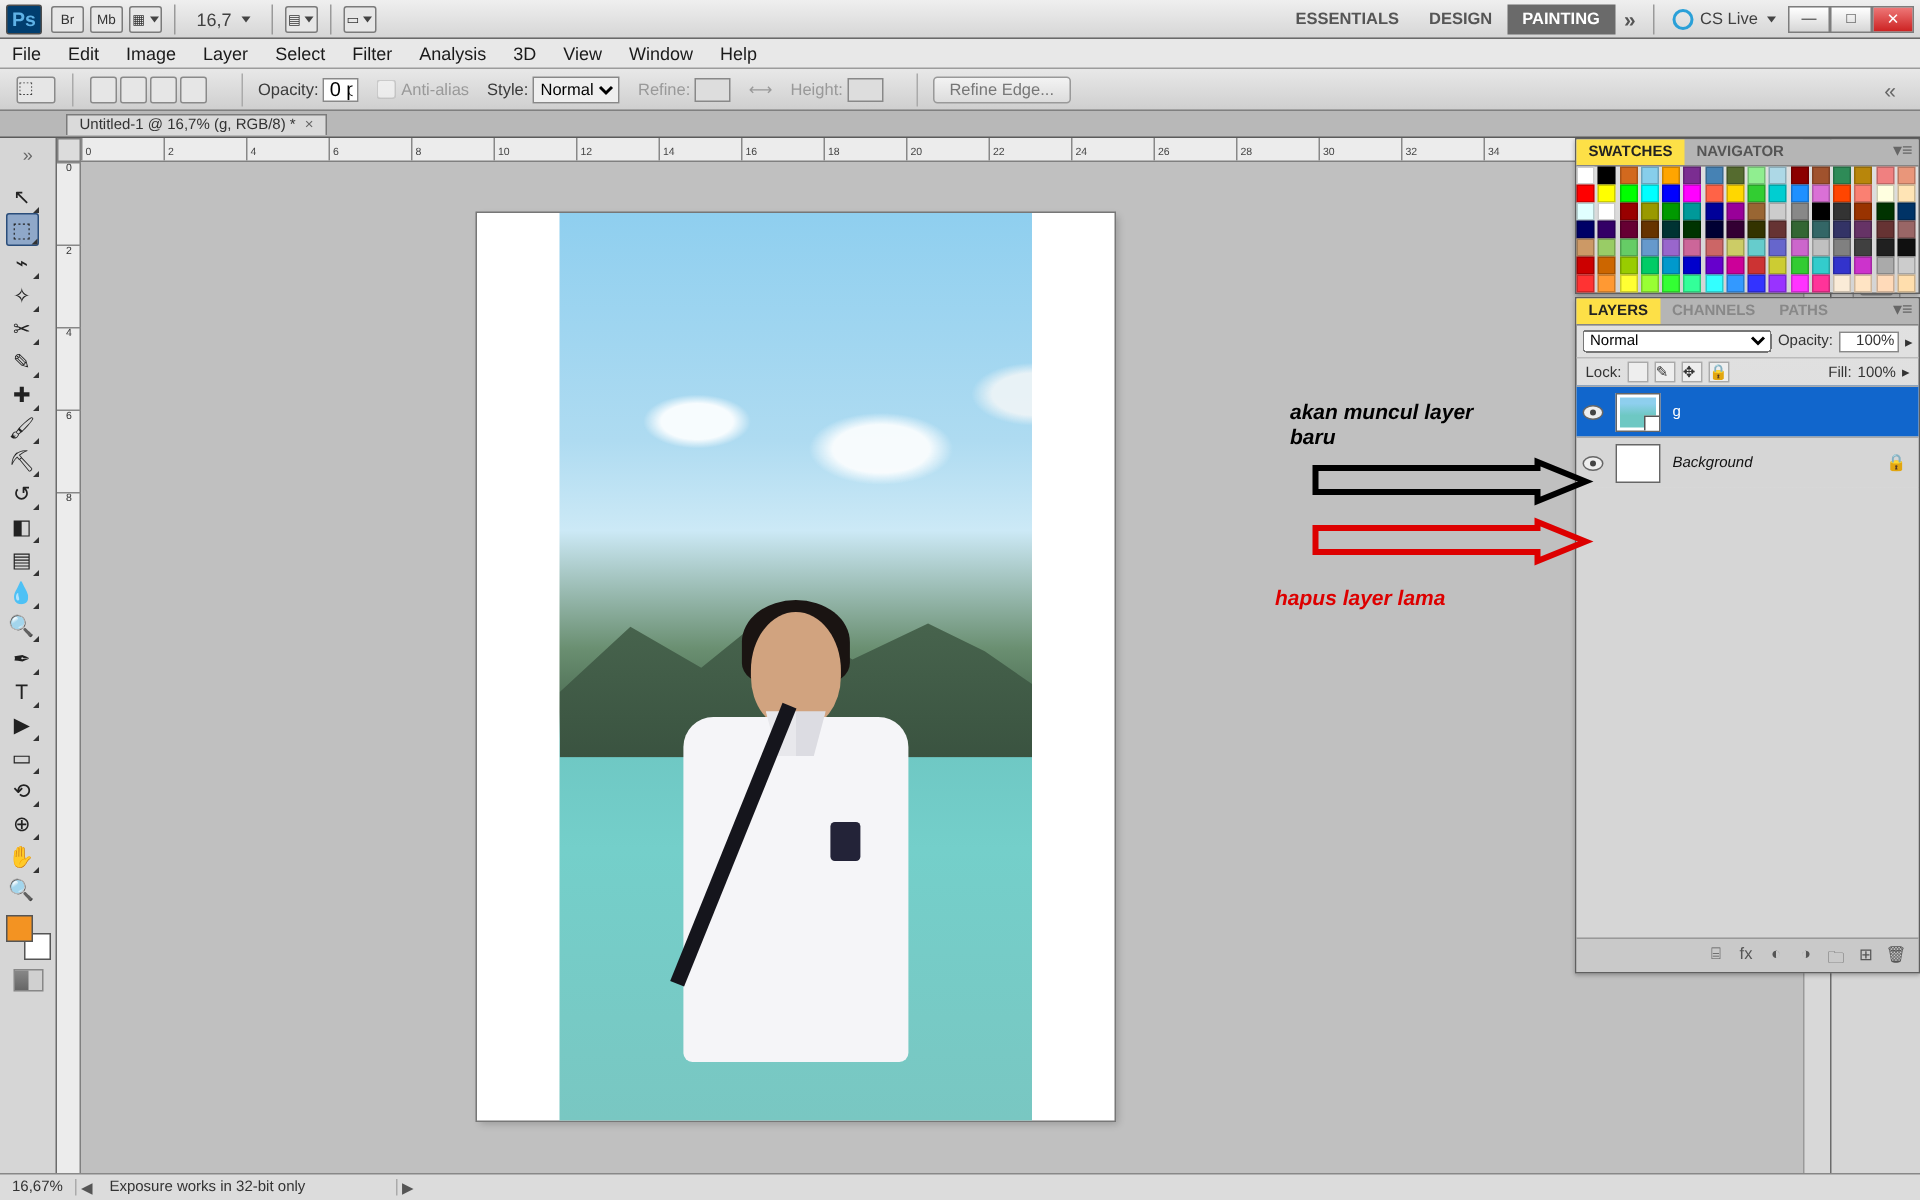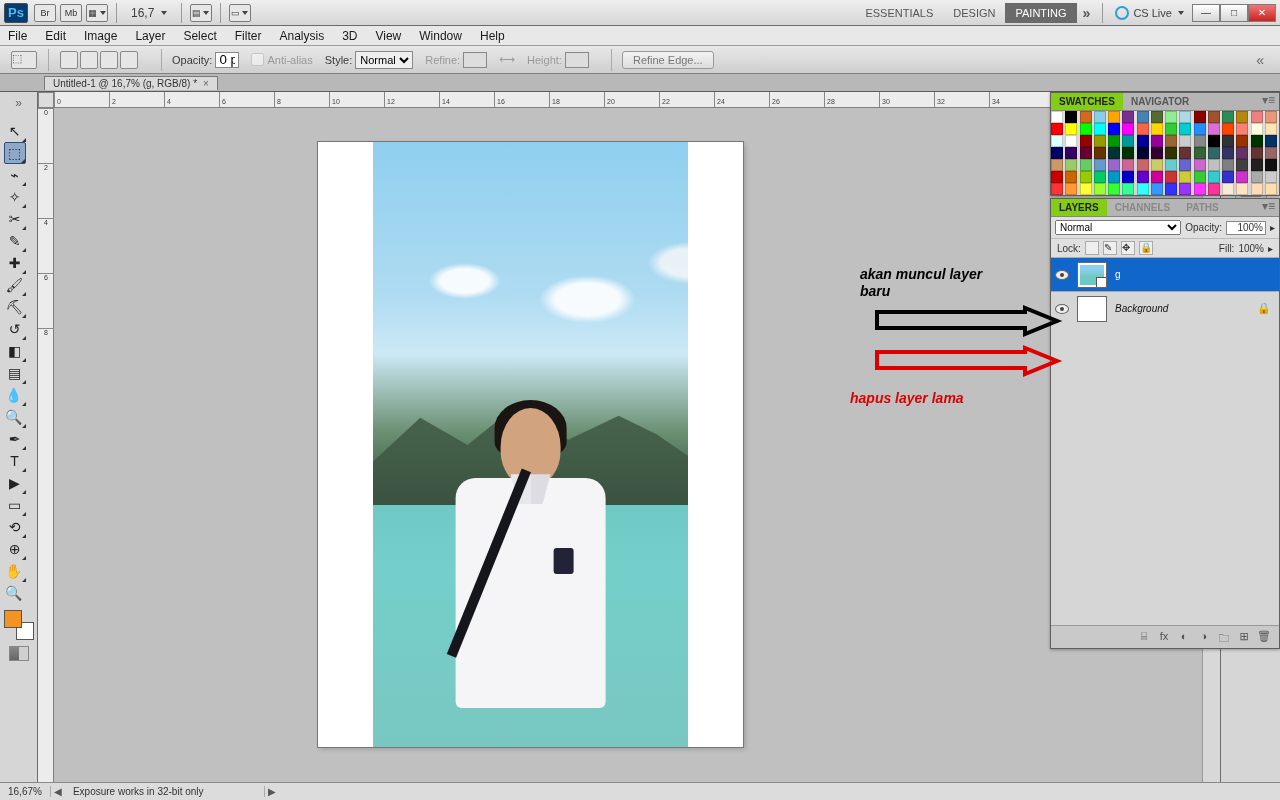--- a/index.html
+++ b/index.html
@@ -6,21 +6,21 @@
 body { background:#b8b8b8; width:1280px; height:800px; overflow:hidden; position:relative; font-size:11px; color:#333; }
 
 
 .appbar { height:26px; background:linear-gradient(#efefef,#d6d6d6); border-bottom:1px solid #6a6a6a; display:flex; align-items:center; padding:0 4px; }
 .ps-logo { width:24px; height:20px; background:#013e6f; color:#5fb2e6; font-weight:bold; font-size:13px; display:flex; align-items:center; justify-content:center; border:1px solid #4d4d4d; border-radius:2px; margin-right:4px;}
 .appbar .ico { width:22px; height:18px; border:1px solid #7b7b7b; background:#e7e7e7; margin:0 2px; display:flex; align-items:center; justify-content:center; font-size:9px; color:#333; border-radius:2px;}
 .sep { width:1px; height:20px; background:#9a9a9a; margin:0 6px;}
 .zoom { font-size:12px; color:#404040; margin:0 8px; display:flex; align-items:center;}
 .dd { width:0;height:0;border-left:3px solid transparent;border-right:3px solid transparent;border-top:4px solid #444;margin-left:3px;}
 .spacer { flex:1;}
-.ws { font-size:11px; font-weight:normal; color:#555; padding:4px 10px;}
+.ws { font-size:11px; font-weight:bold; color:#555; padding:4px 10px;}
 .ws.active{ background:#6a6a6a; color:#fff;}
 .more { font-size:14px; font-weight:bold; color:#555; margin:0 6px;}
 .cslive { font-size:11px; color:#3f3f3f; display:flex; align-items:center; margin-left:6px;}
 .cslive .c { width:14px;height:14px;border-radius:50%;border:2px solid #2aa0d8; margin-right:4px;}
 .winbtns{display:flex;margin-left:8px}
 .winbtn{width:28px;height:18px;border:1px solid #7d7d7d;background:linear-gradient(#fff,#d6d6d6);display:flex;align-items:center;justify-content:center;font-size:10px;}
 .winbtn:last-child{background:linear-gradient(#e77,#c22);color:#fff}
 
 
 .menubar{height:20px;background:#e8e8e8;border-bottom:1px solid #9c9c9c;display:flex;align-items:center;padding:0 8px;font-size:12px;color:#1a1a1a;}
@@ -80,21 +80,21 @@
 
 .dock{width:60px;background:#d6d6d6;border-left:1px solid #6c6c6c;display:flex;flex-direction:column;align-items:center;padding-top:6px;gap:20px}
 .dock .grp2{background:#cfcfcf;border:1px solid #9a9a9a;border-radius:3px;padding:4px 4px;display:flex;flex-direction:column;gap:10px;align-items:center}
 .dock .di{width:22px;height:18px;background:#d2d2d2;border:1px solid #8d8d8d;border-radius:2px;display:flex;align-items:center;justify-content:center;font-size:11px;color:#444}
 
 
 .panels{position:absolute;right:0;top:92px;width:230px;}
 .panel{background:linear-gradient(#e1e1e1,#d4d4d4);border:1px solid #5f5f5f;box-shadow:0 1px 3px rgba(0,0,0,.3);margin-bottom:2px}
 .ptabs{display:flex;background:#b5b5b5;border-bottom:1px solid #858585}
 .ptab{font-size:10px;font-weight:bold;padding:3px 8px;color:#555}
-.ptab.act{background:#84cc16;color:#222}
+.ptab.act{background:#fde047;color:#222}
 .ptab.muted{color:#888}
 .pmenu{margin-left:auto;padding:0 4px;color:#666;font-size:12px}
 .swatchgrid{display:grid;grid-template-columns:repeat(16,1fr);grid-auto-rows:12px;}
 .sw{width:12px;height:12px;border:1px solid rgba(0,0,0,.2)}
 
 
 .lopts{display:flex;align-items:center;padding:3px 4px;gap:4px;font-size:10px;color:#333}
 .lopts select{font-size:10px;flex:1}
 .lopts .vbox{border:1px solid #888;width:40px;height:14px;background:#fff;display:flex;align-items:center;justify-content:flex-end;padding-right:2px}
 .llock{display:flex;align-items:center;padding:2px 6px;font-size:10px;color:#333;gap:4px;border-top:1px solid #bbb}

